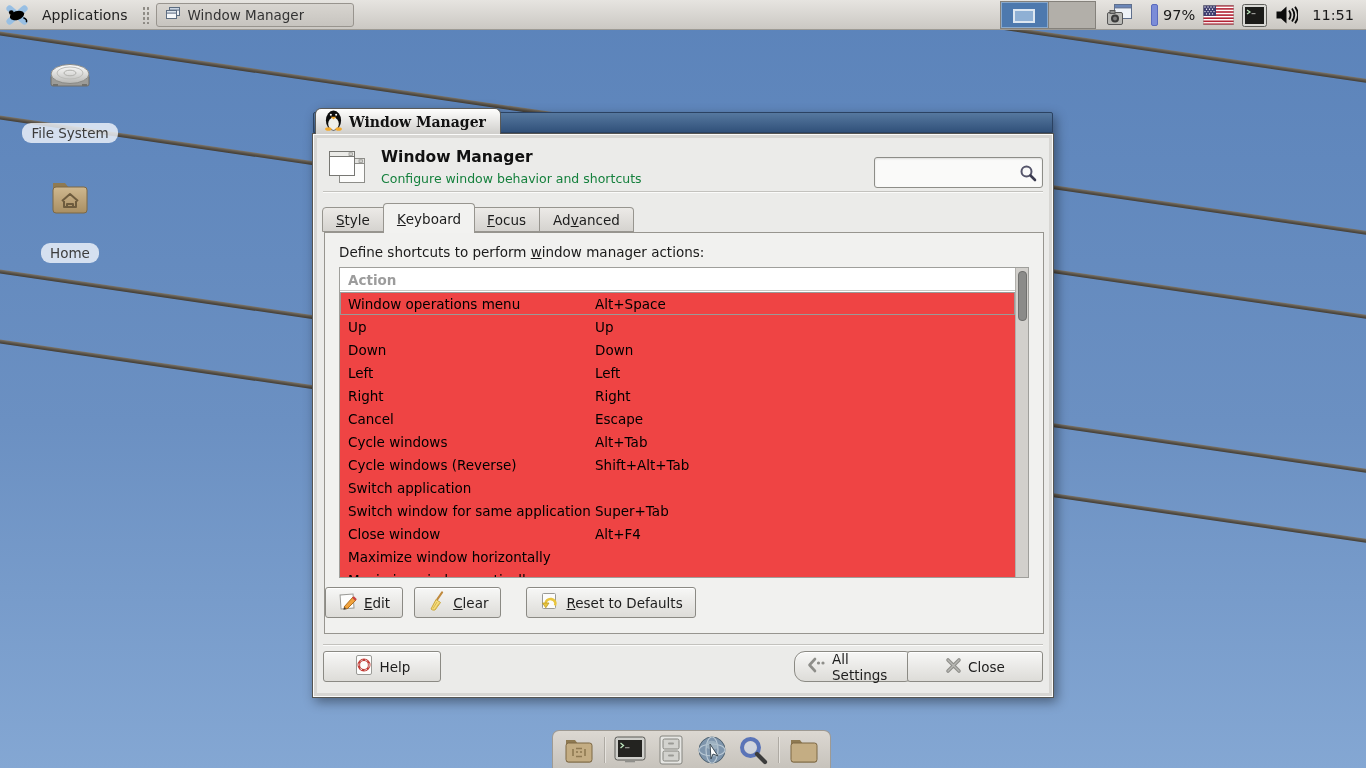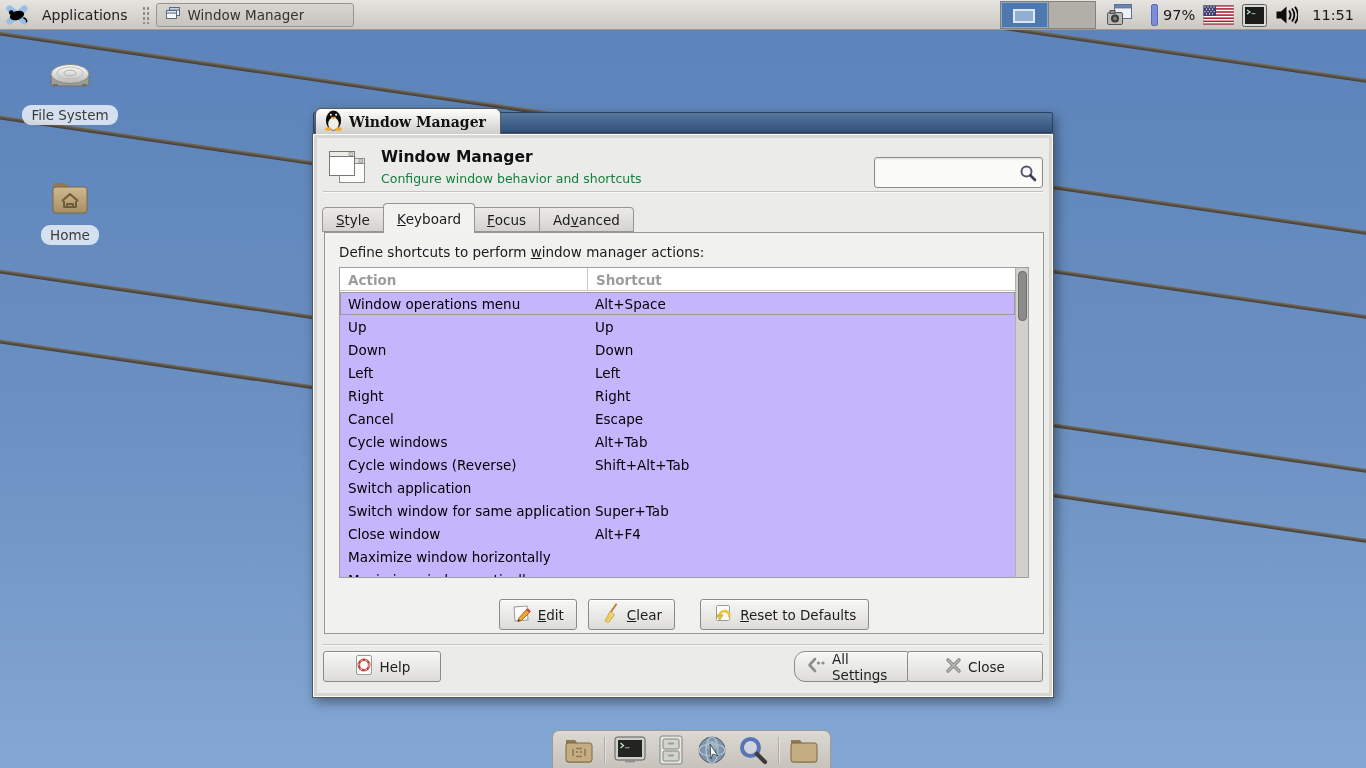--- a/index.html
+++ b/index.html
@@ -32,21 +32,21 @@
   .ws.other  { background:#b2afa9; border-left:1px solid #84817b; }
   .ws .mini { position:absolute; left:11px; top:6px; width:22px; height:14px;
               background:#8fb0d4; border:2px solid #dde7f1; }
   #battery { width:7px; height:22px; background:#7b8cd8; border:1px solid #5a6bbd; border-radius:2px; margin:0 5px 0 10px; }
   .tray-text { font-size:14.5px; color:#1a1a1a; margin-right:8px; }
   #clock { font-size:14.5px; color:#1a1a1a; margin:0 12px 0 6px; }
   .tray-ico { margin-right:8px; display:flex; align-items:center; }
 
   
   .dicon { position:absolute; width:110px; text-align:center; z-index:2; }
-  .dicon .lbl { display:inline-block; margin-top:6px; padding:2px 9px; border-radius:9px;
+  .dicon .lbl { display:inline-block; margin-top:24px; padding:2px 9px; border-radius:9px;
                 background:rgba(238,243,250,0.82); color:#3c3c3c; font-size:13.5px; }
 
   
   #win { position:absolute; left:312px; top:108px; width:742px; height:590px; z-index:10;
          filter:drop-shadow(3px 4px 6px rgba(0,0,0,0.40)); }
   #titlebar-strip { position:absolute; top:4px; left:1px; right:1px; height:21px;
          background:linear-gradient(to bottom,#56789f,#31517a); border:1px solid #2b4262; border-radius:2px 2px 0 0; }
   #title-tab { position:absolute; top:0; left:3px; height:26px; z-index:2;
          display:flex; align-items:center; gap:6px; padding:0 14px 0 8px;
          background:linear-gradient(to bottom,#fefefd,#cfcecb); border:1px solid #5a5a58; border-bottom:none;
@@ -82,33 +82,33 @@
   #define-lbl { position:absolute; left:14px; top:11px; font-size:13.5px; color:#1a1a1a; }
 
   
   #table { position:absolute; left:14px; top:34px; width:690px; height:311px;
            background:#fff; border:1px solid #9f9f9b; overflow:hidden; }
   #thead { display:flex; height:23px; border-bottom:1px solid #c9c8c4; background:#fff; }
   #thead .hc { font-size:13.5px; font-weight:bold; color:#9c9c9c; padding:4px 0 0 8px; }
   #thead .hc.c1 { width:247px; }
   #thead .hc.c2 { flex:1; border-left:1px solid #c9c8c4; }
   #tbody { position:absolute; top:24px; left:0; right:13px; bottom:0; }
-  .trow { display:flex; height:23px; align-items:center; background:#c4b5fd; }
+  .trow { display:flex; height:23px; align-items:center; background:#ef4444; }
   .trow .c1 { width:247px; padding-left:8px; font-size:13.5px; color:#000; white-space:nowrap; }
   .trow .c2 { flex:1; padding-left:8px; font-size:13.5px; color:#000; white-space:nowrap; }
   .trow.sel { box-shadow:inset 0 0 0 1px #9a9a98; }
   #vscroll { position:absolute; top:0; right:0; bottom:0; width:13px; background:#d2d0cc; border-left:1px solid #b2b0ac; }
   #vthumb { position:absolute; left:2px; top:3px; width:9px; height:50px; background:#8b8b89;
             border:1px solid #70706e; border-radius:4px; }
 
   
   .btn { display:inline-flex; align-items:center; justify-content:center; gap:6px; height:31px;
          background:linear-gradient(to bottom,#f7f7f6,#dddcd8); border:1px solid #8b8a84;
          border-radius:3px; box-shadow:inset 0 1px 0 #fff; font-size:13.5px; color:#1d1d1d; padding:0 12px; }
-  #action-btns { position:absolute; left:0; right:0; top:354px; display:flex; justify-content:center; gap:11px;margin-top:12px; }
+  #action-btns { position:absolute; left:0; right:0; top:354px; display:flex; justify-content:flex-start; gap:11px; }
   #reset-btn { margin-left:14px; }
   #help-btn { position:absolute; left:10px; top:517px; width:118px; }
   #allset-btn { position:absolute; right:137px; top:517px; width:122px;border-radius:11px; }
   #close-btn { position:absolute; right:10px; top:517px; width:136px; }
   .mn { text-decoration:underline; }
 
   
   #dock { position:absolute; left:552px; top:730px; height:38px; z-index:15;
           display:flex; align-items:center; padding:0 10px; gap:9px;
           background:linear-gradient(to bottom,#dcd8d2,#c7c3bc);
@@ -327,21 +327,20 @@
       </div>
 
       <div id="notebook">
         <div id="define-lbl">
           <span>Define shortcuts to perform </span><span class="mn">w</span><span>indow manager actions:</span>
         </div>
 
         <div id="table">
           <div id="thead">
             <div class="hc c1">Action</div>
-            <div class="hc c2">Shortcut</div>
           </div>
           <div id="tbody">
               <div class="trow sel">
                 <div class="c1">Window operations menu</div>
                 <div class="c2">Alt+Space</div>
               </div>
               <div class="trow">
                 <div class="c1">Up</div>
                 <div class="c2">Up</div>
               </div>

